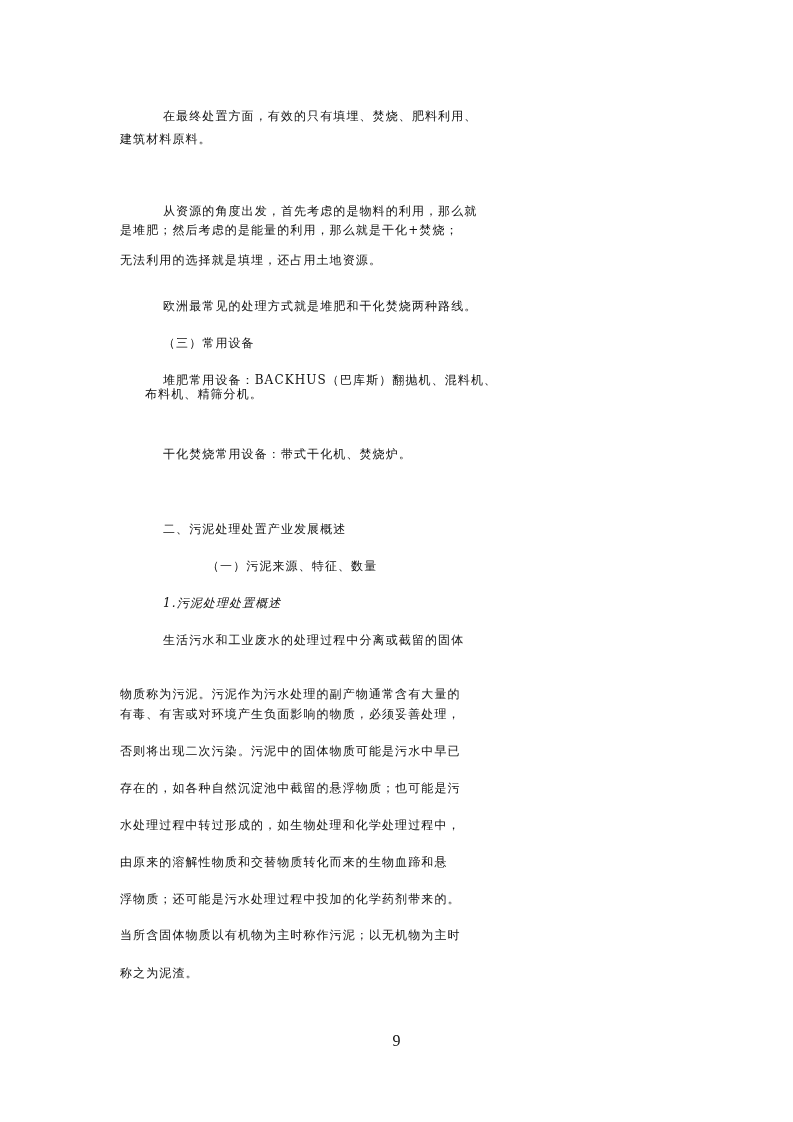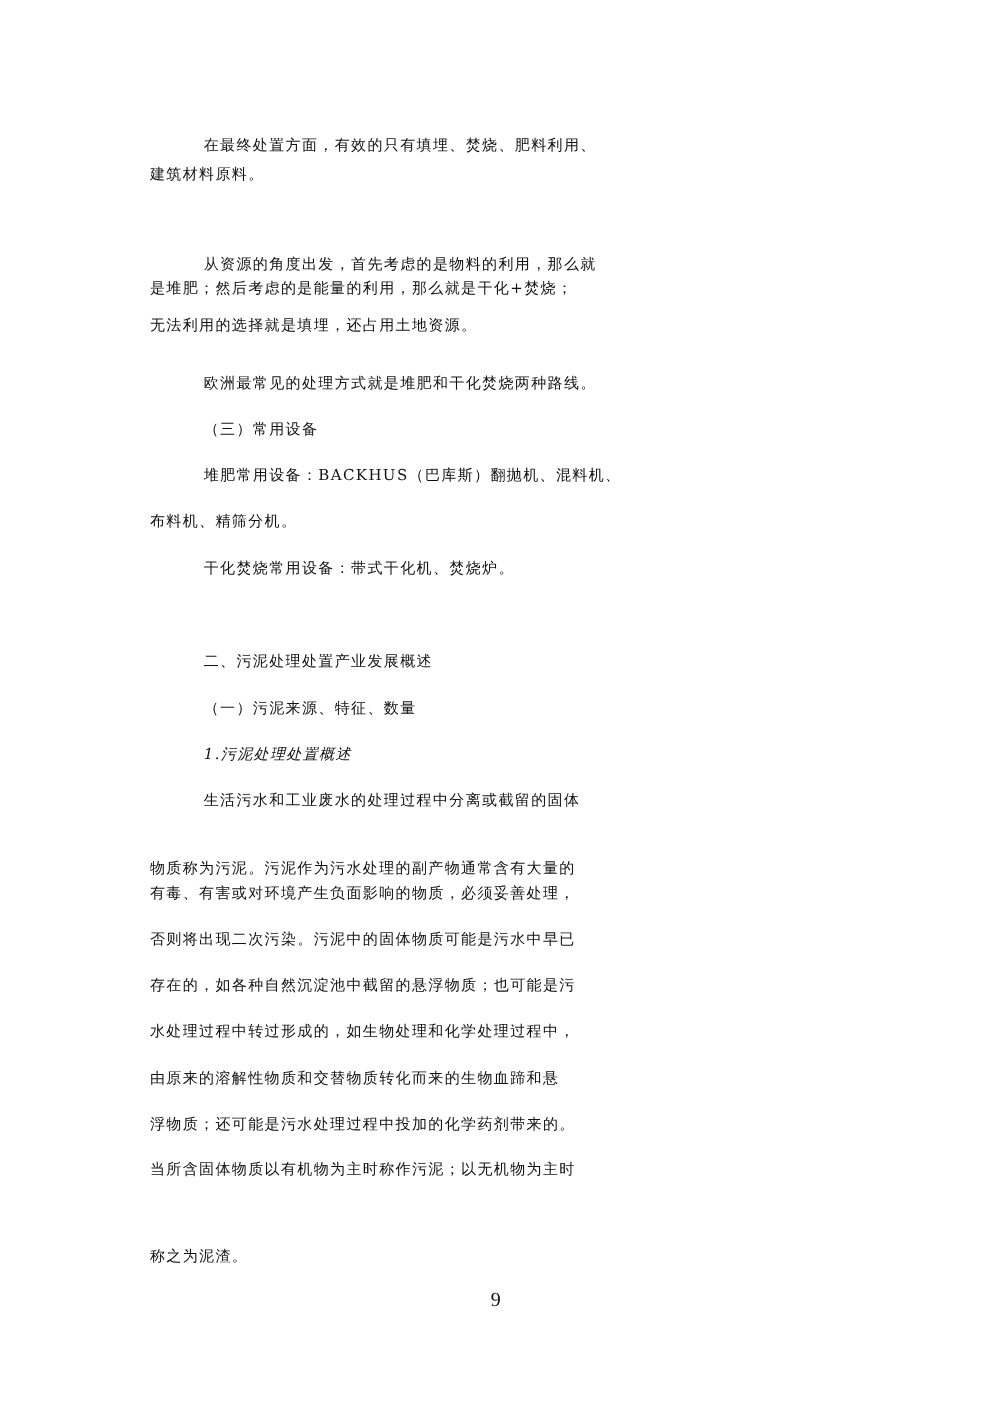--- a/index.html
+++ b/index.html
@@ -48,30 +48,30 @@
 <div class="page">
   <div id="content">
     <div class="line indent" style="top: 104px;">在最终处置方面，有效的只有填埋、焚烧、肥料利用、</div>
     <div class="line" style="top: 127px;">建筑材料原料。</div>
     <div class="line indent" style="top: 178px; margin-top: 21px;">从资源的角度出发，首先考虑的是物料的利用，那么就</div>
     <div class="line" style="top: 218px;">是堆肥；然后考虑的是能量的利用，那么就是干化+焚烧；</div>
     <div class="line" style="top: 248px;">无法利用的选择就是填埋，还占用土地资源。</div>
     <div class="line indent" style="top: 294px;">欧洲最常见的处理方式就是堆肥和干化焚烧两种路线。</div>
     <div class="line indent" style="top: 331px; text-align: center;">（三）常用设备</div>
     <div class="line indent" style="top: 368px;">堆肥常用设备：BACKHUS（巴库斯）翻抛机、混料机、</div>
-    <div class="line" style="top: 405px;">布料机、精筛分机。</div>
+    <div class="line" style="top: 382px; margin-left: 25px;">布料机、精筛分机。</div>
     <div class="line indent" style="top: 442px;">干化焚烧常用设备：带式干化机、焚烧炉。</div>
     <div class="line indent" style="top: 517px;">二、污泥处理处置产业发展概述</div>
-    <div class="line indent" style="top: 554px;">（一）污泥来源、特征、数量</div>
+    <div class="line indent" style="top: 554px; margin-left: 44px;">（一）污泥来源、特征、数量</div>
     <div class="line indent" style="top: 591px; font-style: italic;">1.污泥处理处置概述</div>
     <div class="line indent" style="top: 628px;">生活污水和工业废水的处理过程中分离或截留的固体</div>
     <div class="line" style="top: 682px;">物质称为污泥。污泥作为污水处理的副产物通常含有大量的</div>
     <div class="line" style="top: 702px;">有毒、有害或对环境产生负面影响的物质，必须妥善处理，</div>
     <div class="line" style="top: 739px;">否则将出现二次污染。污泥中的固体物质可能是污水中早已</div>
     <div class="line" style="top: 776px;">存在的，如各种自然沉淀池中截留的悬浮物质；也可能是污</div>
     <div class="line" style="top: 813px;">水处理过程中转过形成的，如生物处理和化学处理过程中，</div>
     <div class="line" style="top: 850px;">由原来的溶解性物质和交替物质转化而来的生物血蹄和悬</div>
     <div class="line" style="top: 887px;">浮物质；还可能是污水处理过程中投加的化学药剂带来的。</div>
     <div class="line" style="top: 924px; font-family: Liberation Mono, monospace;">当所含固体物质以有机物为主时称作污泥；以无机物为主时</div>
-    <div class="line" style="top: 961px; margin-top: 32px;">称之为泥渣。</div>
+    <div class="line" style="top: 961px;">称之为泥渣。</div>
   </div>
   <div class="page-number">9</div>
 </div>
 
 </body></html>

